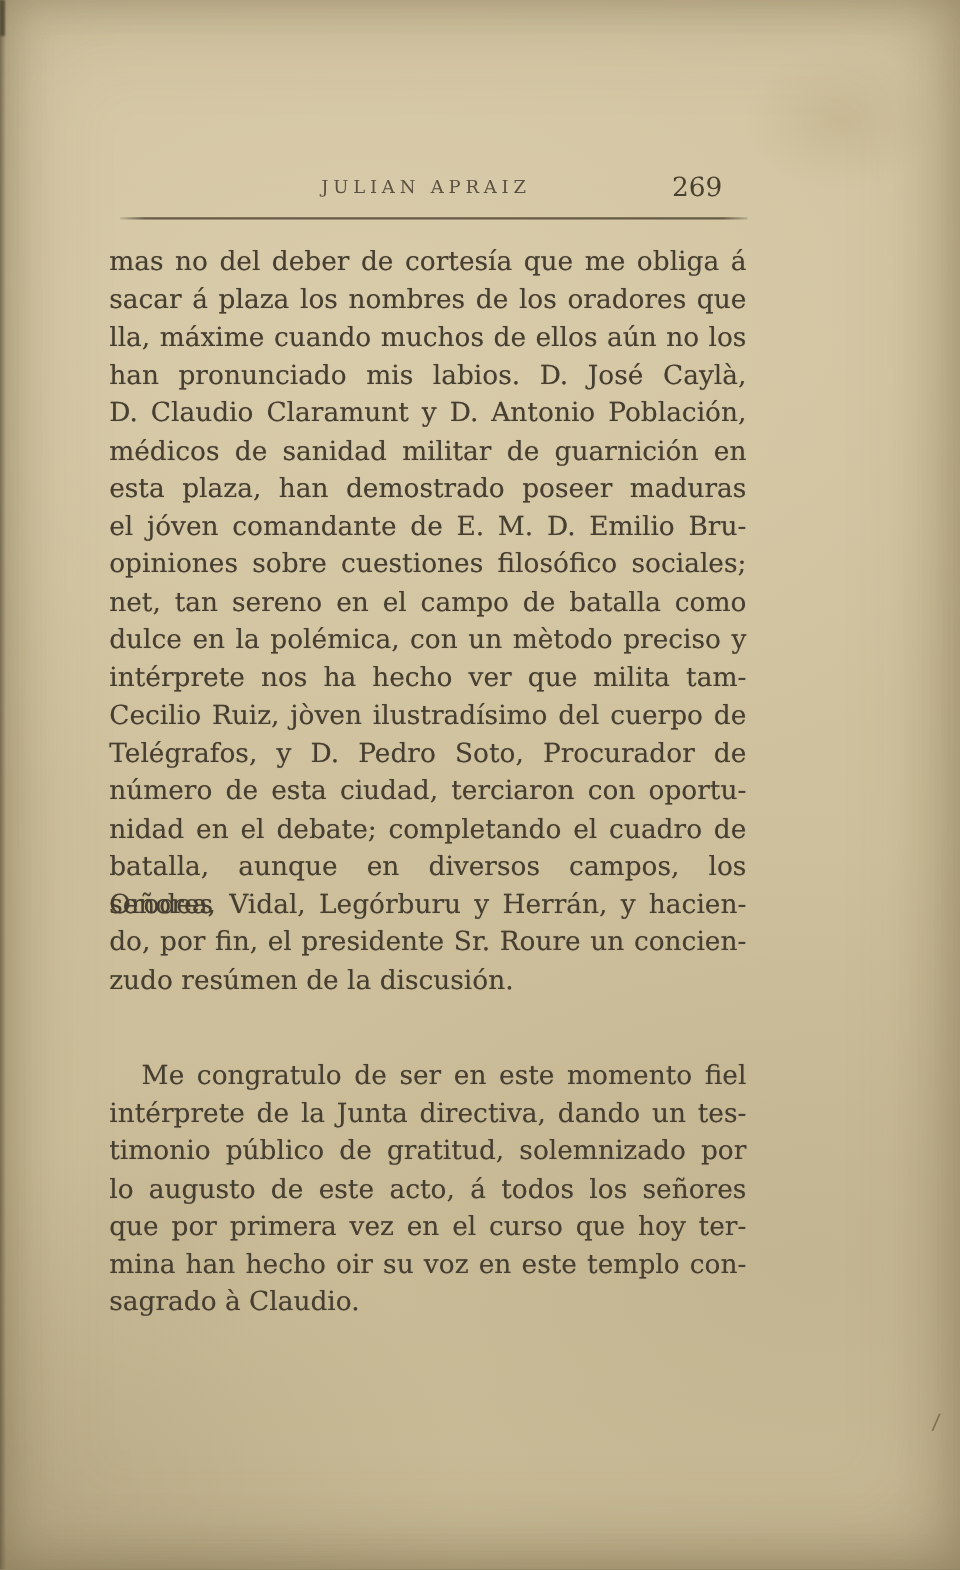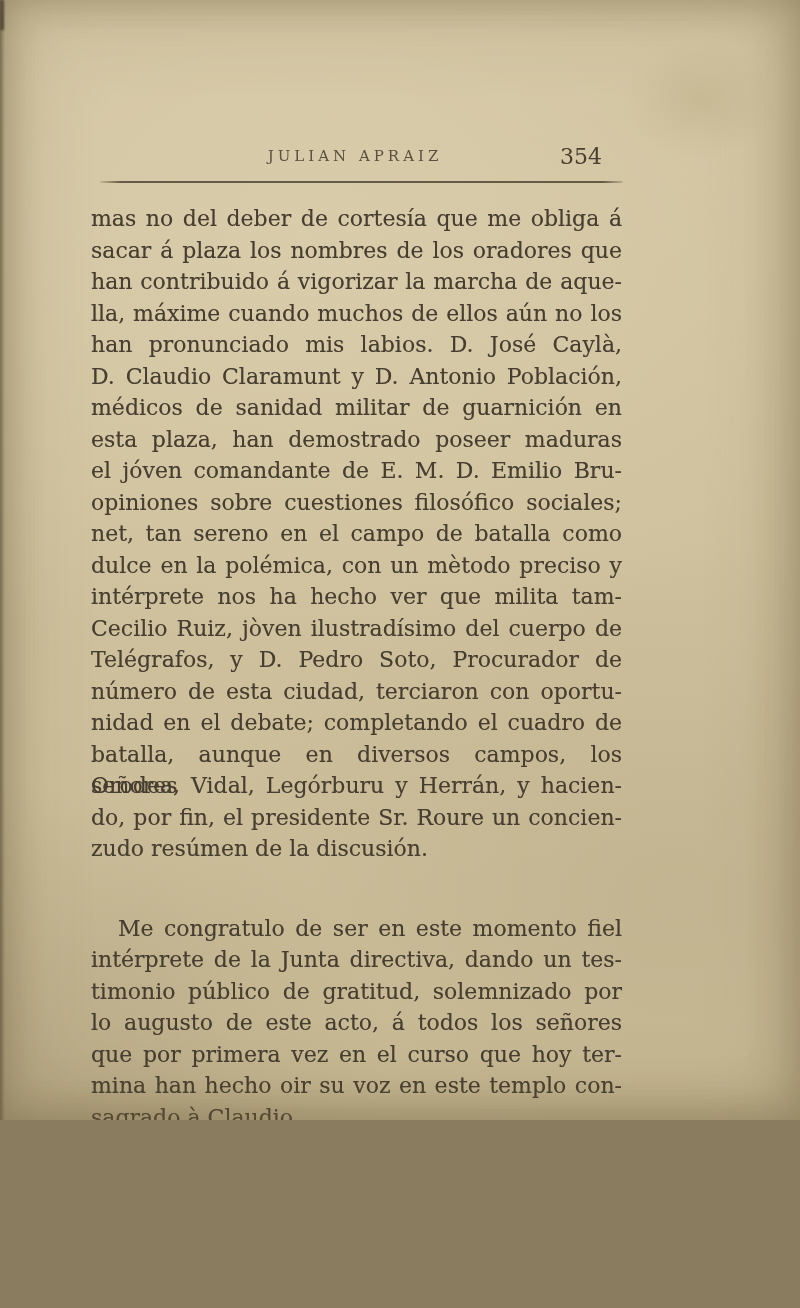--- a/index.html
+++ b/index.html
@@ -3,21 +3,21 @@
 <meta charset="utf-8">
 <style>
   html, body {
     margin: 0;
     padding: 0;
     background: #8a7c5e;
   }
   .scan {
     position: relative;
     width: 800px;
-    height: 1120px;
+    height: 1308px;
     overflow: hidden;
     font-family: "DejaVu Serif", serif;
     background:
       radial-gradient(ellipse 900px 600px at 38% 22%, rgba(224,212,180,0.55), rgba(224,212,180,0) 70%),
       radial-gradient(ellipse 700px 500px at 85% 80%, rgba(186,170,136,0.45), rgba(186,170,136,0) 70%),
       radial-gradient(ellipse 500px 400px at 5% 95%, rgba(172,156,122,0.5), rgba(172,156,122,0) 70%),
       linear-gradient(180deg, #d2c4a1 0%, #cfc19d 45%, #c9bb96 100%);
   }
   .vignette {
     position: absolute; inset: 0;
@@ -111,29 +111,28 @@
 </head>
 <body>
 
 <div class="scan">
 
   <div class="stain-a"></div>
   <div class="stain-b"></div>
 
   <div class="running-head">
     <div class="running-title">JULIAN APRAIZ</div>
-    <div class="running-folio">354</div>
+    <div class="running-folio">269</div>
   </div>
 
   <div class="head-rule"></div>
 
   <div class="page-body">
       <div class="text-line">mas no del deber de cortesía que me obliga á</div>
       <div class="text-line">sacar á plaza los nombres de los oradores que</div>
-      <div class="text-line">han contribuido á vigorizar la marcha de aque-</div>
       <div class="text-line">lla, máxime cuando muchos de ellos aún no los</div>
       <div class="text-line">han pronunciado mis labios. D. José Caylà,</div>
       <div class="text-line">D. Claudio Claramunt y D. Antonio Población,</div>
       <div class="text-line">médicos de sanidad militar de guarnición en</div>
       <div class="text-line">esta plaza, han demostrado poseer maduras</div>
       <div class="text-line">el jóven comandante de E. M. D. Emilio Bru-</div>
       <div class="text-line">opiniones sobre cuestiones filosófico sociales;</div>
       <div class="text-line">net, tan sereno en el campo de batalla como</div>
       <div class="text-line">dulce en la polémica, con un mètodo preciso y</div>
       <div class="text-line">intérprete nos ha hecho ver que milita tam-</div>

